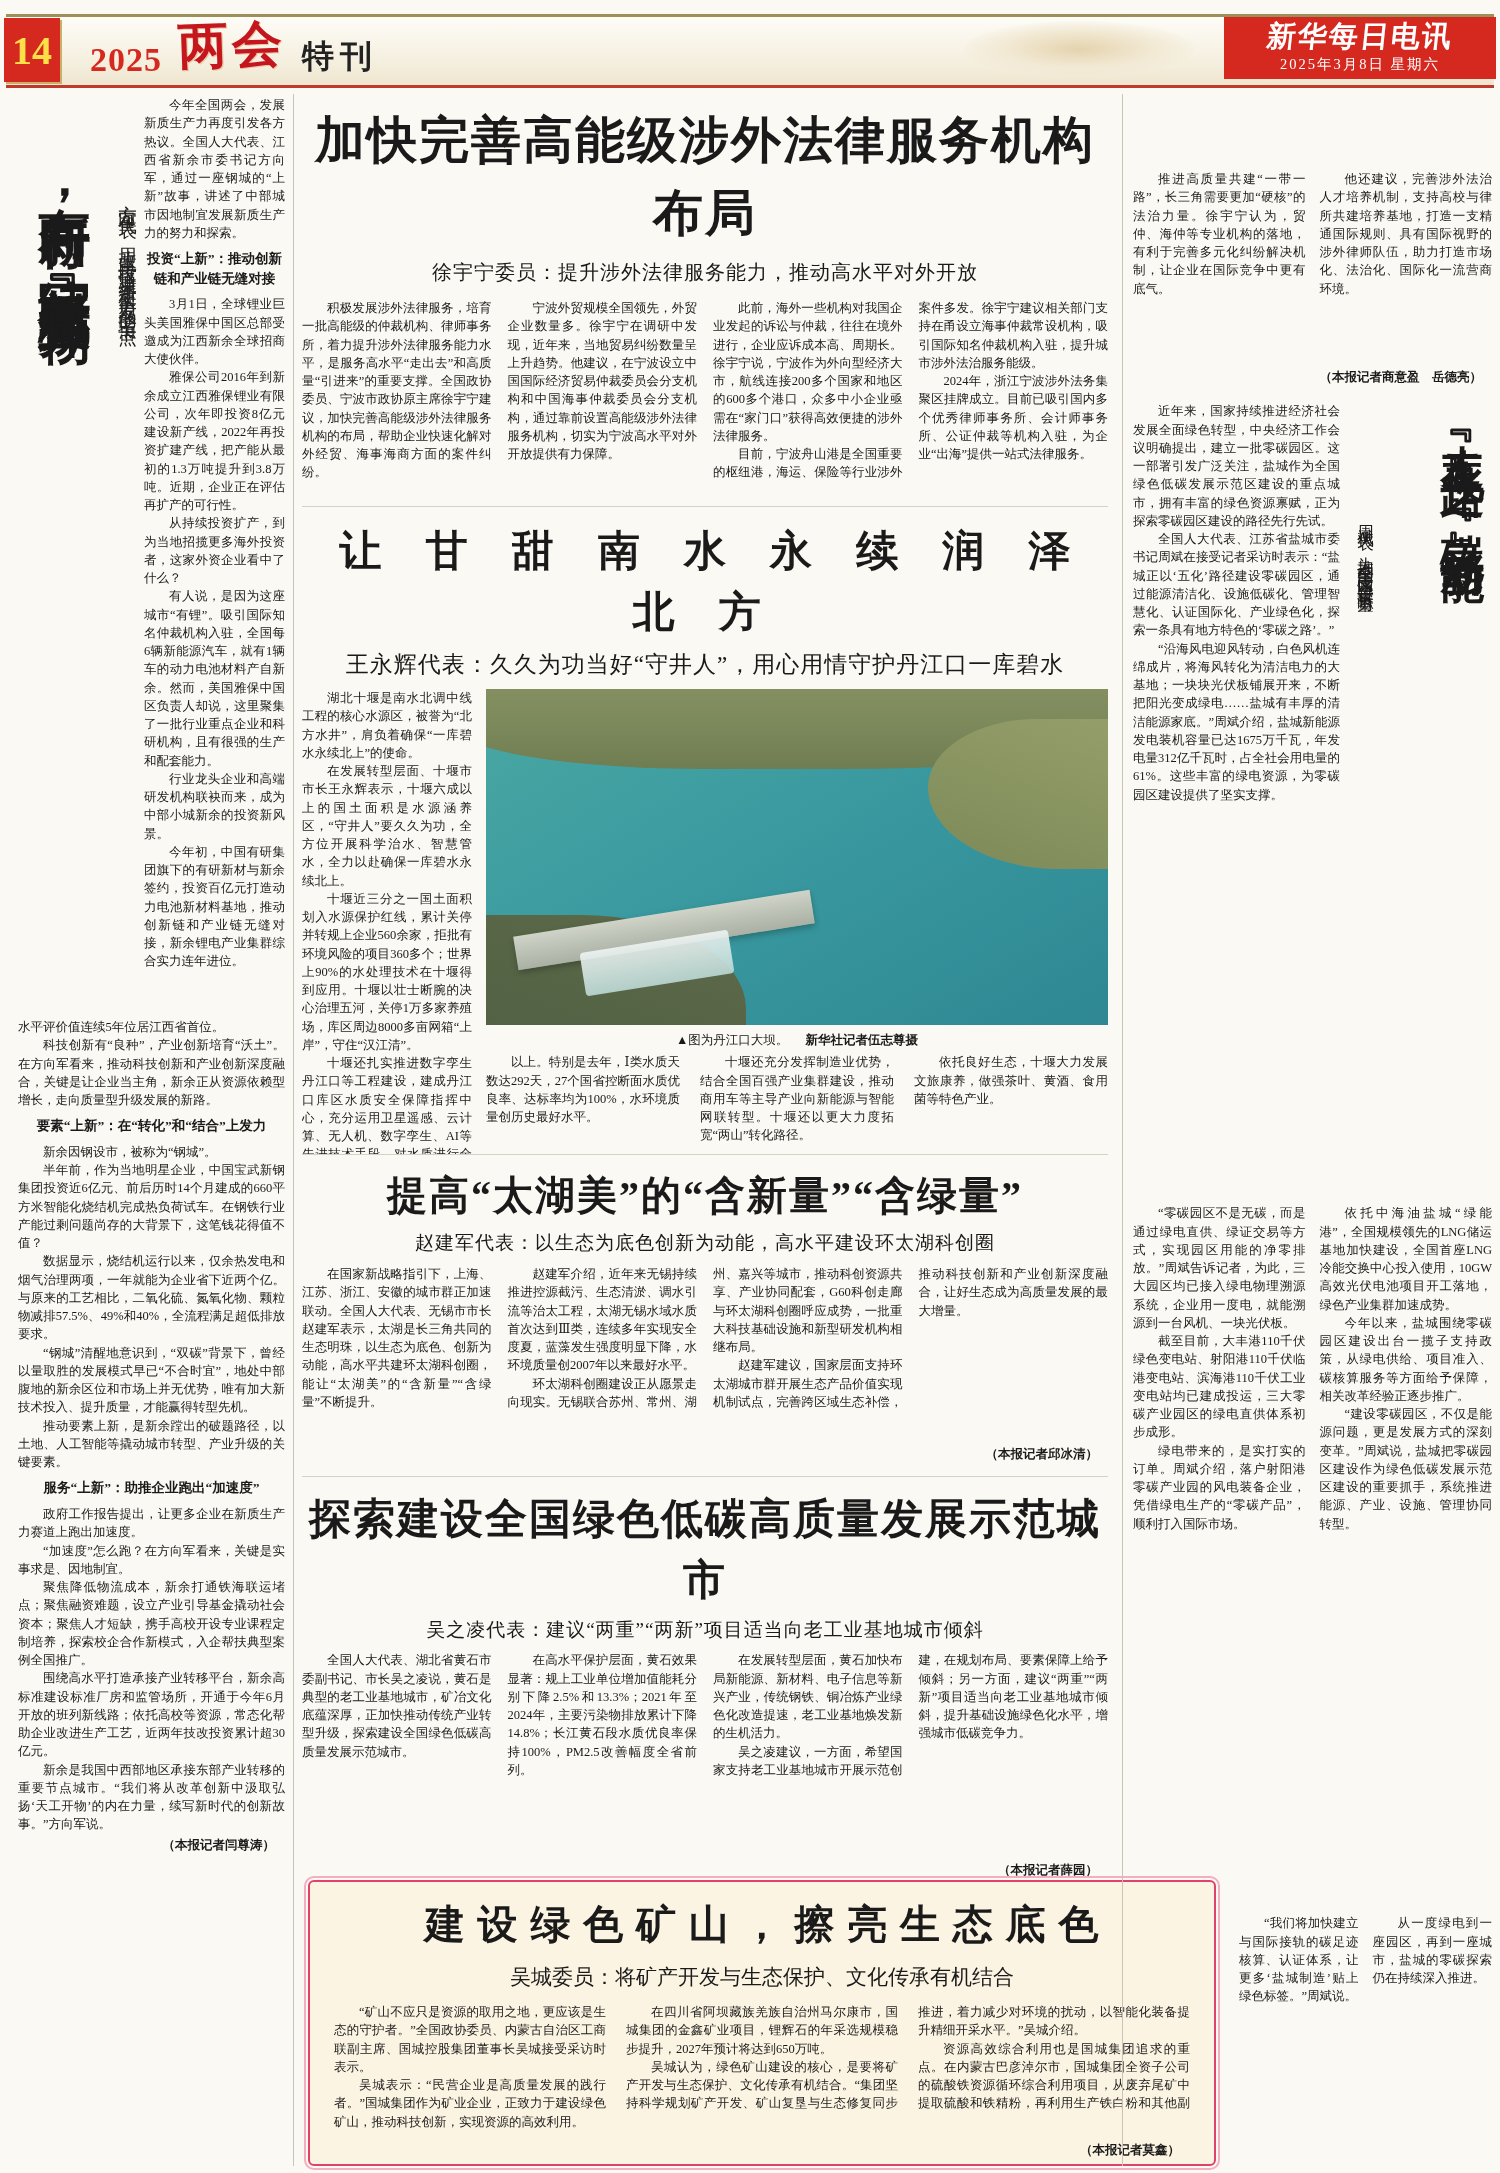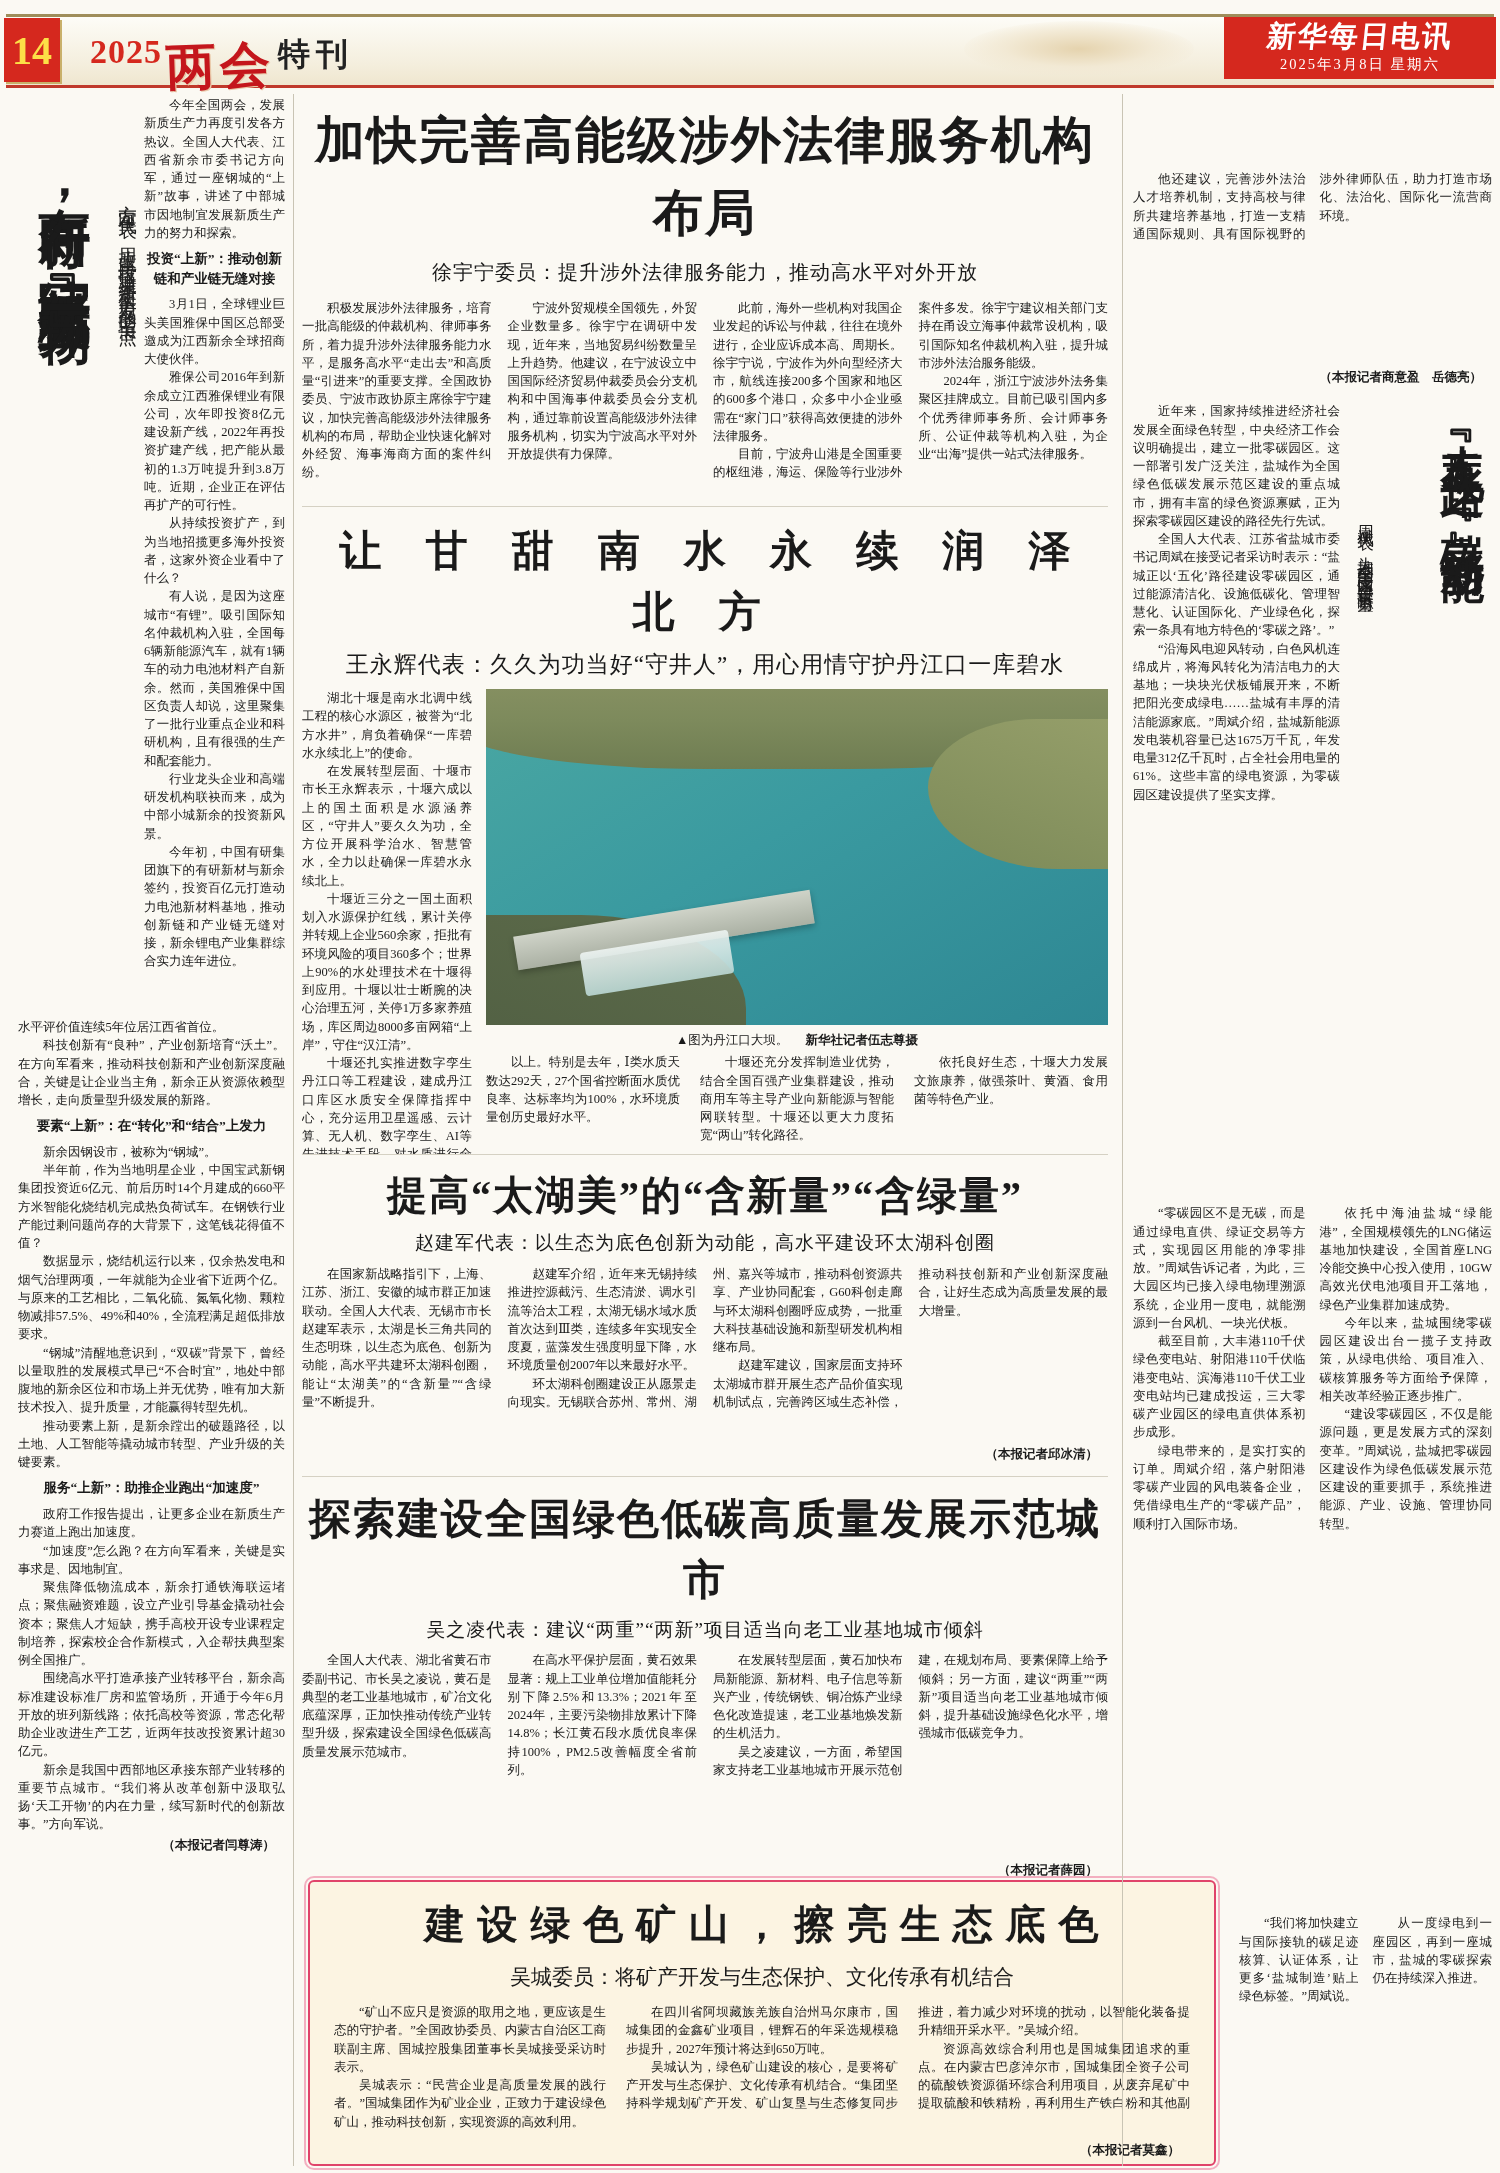--- a/index.html
+++ b/index.html
@@ -7,21 +7,21 @@
         font-family:"Liberation Serif","DejaVu Serif",serif;color:#1a1a1a;overflow:hidden;}
   
   .hdr{position:absolute;left:6px;right:6px;top:14px;height:68px;
        background:linear-gradient(180deg,#fdfcf7 0%,#f4eedd 70%,#efe6cf 100%);
        border-top:3px solid #9f8d5a;border-bottom:3px solid #c0392b;}
   .hdr-ornament{position:absolute;right:300px;top:4px;width:230px;height:56px;border-radius:50%;
        background:radial-gradient(ellipse at center,#e5d3ae 0%,#f2e9d4 45%,rgba(244,238,221,0) 75%);}
   .pagenum{position:absolute;left:4px;top:4px;width:56px;height:64px;background:#d5281e;
        color:#fde047;font-size:40px;font-weight:800;display:flex;align-items:center;justify-content:center;
        box-shadow:2px 2px 0 #c9b06a;}
-  .edition{position:absolute;left:84px;top:16px;height:56px;display:flex;align-items:flex-start;gap:4px;}
+  .edition{position:absolute;left:84px;top:6px;height:56px;display:flex;align-items:flex-end;gap:16px;}
   .ed-year{color:#d5281e;font-size:34px;font-weight:800;letter-spacing:1px;}
   .ed-main{color:#c4161c;font-size:50px;font-weight:800;transform:rotate(-2deg);letter-spacing:4px;
        text-shadow:1px 1px 0 #e9c8a8;}
   .ed-suffix{color:#222;font-size:32px;font-weight:800;letter-spacing:6px;}
   .masthead{position:absolute;right:4px;top:2px;width:272px;height:62px;background:#d5281e;color:#fff;
        display:flex;flex-direction:column;align-items:center;justify-content:center;}
   .mh-name{font-size:29px;font-weight:800;transform:skewX(-6deg);letter-spacing:2px;line-height:1;}
   .mh-date{font-size:14.5px;margin-top:4px;letter-spacing:2px;}
   
   .flow p,p.fp{margin:0;text-indent:2em;text-align:justify;}
@@ -220,20 +220,21 @@
         <p class="fp">吴城表示：“民营企业是高质量发展的践行者。”国城集团作为矿业企业，正致力于建设绿色矿山，推动科技创新，实现资源的高效利用。</p>
         <p class="fp">在四川省阿坝藏族羌族自治州马尔康市，国城集团的金鑫矿业项目，锂辉石的年采选规模稳步提升，2027年预计将达到650万吨。</p>
         <p class="fp">吴城认为，绿色矿山建设的核心，是要将矿产开发与生态保护、文化传承有机结合。“集团坚持科学规划矿产开发、矿山复垦与生态修复同步推进，着力减少对环境的扰动，以智能化装备提升精细开采水平。”吴城介绍。</p>
         <p class="fp">资源高效综合利用也是国城集团追求的重点。在内蒙古巴彦淖尔市，国城集团全资子公司的硫酸铁资源循环综合利用项目，从废弃尾矿中提取硫酸和铁精粉，再利用生产铁白粉和其他副产品，实现了废料的综合利用，创造了可观的经济收益。</p>
       </div>
     <div class="credit">（本报记者莫鑫）</div>
   </section>
 
   <div class="right-strip body-txt">
     <div class="rs-a cols2 flow">
+        <p class="fp">推进高质量共建“一带一路”，长三角需要更加“硬核”的法治力量。徐宇宁认为，贸仲、海仲等专业机构的落地，有利于完善多元化纠纷解决机制，让企业在国际竞争中更有底气。</p>
         <p class="fp">他还建议，完善涉外法治人才培养机制，支持高校与律所共建培养基地，打造一支精通国际规则、具有国际视野的涉外律师队伍，助力打造市场化、法治化、国际化一流营商环境。</p>
       </div>
     <div class="credit">（本报记者商意盈　岳德亮）</div>
     <div class="rs-b">
       <div class="rs-b-txt flow">
           <p class="fp">近年来，国家持续推进经济社会发展全面绿色转型，中央经济工作会议明确提出，建立一批零碳园区。这一部署引发广泛关注，盐城作为全国绿色低碳发展示范区建设的重点城市，拥有丰富的绿色资源禀赋，正为探索零碳园区建设的路径先行先试。</p>
           <p class="fp">全国人大代表、江苏省盐城市委书记周斌在接受记者采访时表示：“盐城正以‘五化’路径建设零碳园区，通过能源清洁化、设施低碳化、管理智慧化、认证国际化、产业绿色化，探索一条具有地方特色的‘零碳之路’。”</p>
           <p class="fp">“沿海风电迎风转动，白色风机连绵成片，将海风转化为清洁电力的大基地；一块块光伏板铺展开来，不断把阳光变成绿电……盐城有丰厚的清洁能源家底。”周斌介绍，盐城新能源发电装机容量已达1675万千瓦，年发电量312亿千瓦时，占全社会用电量的61%。这些丰富的绿电资源，为零碳园区建设提供了坚实支撑。</p>
         </div>
       <div class="rs-vsub">周斌代表：为推动全国零碳园区建设贡献力量</div>

